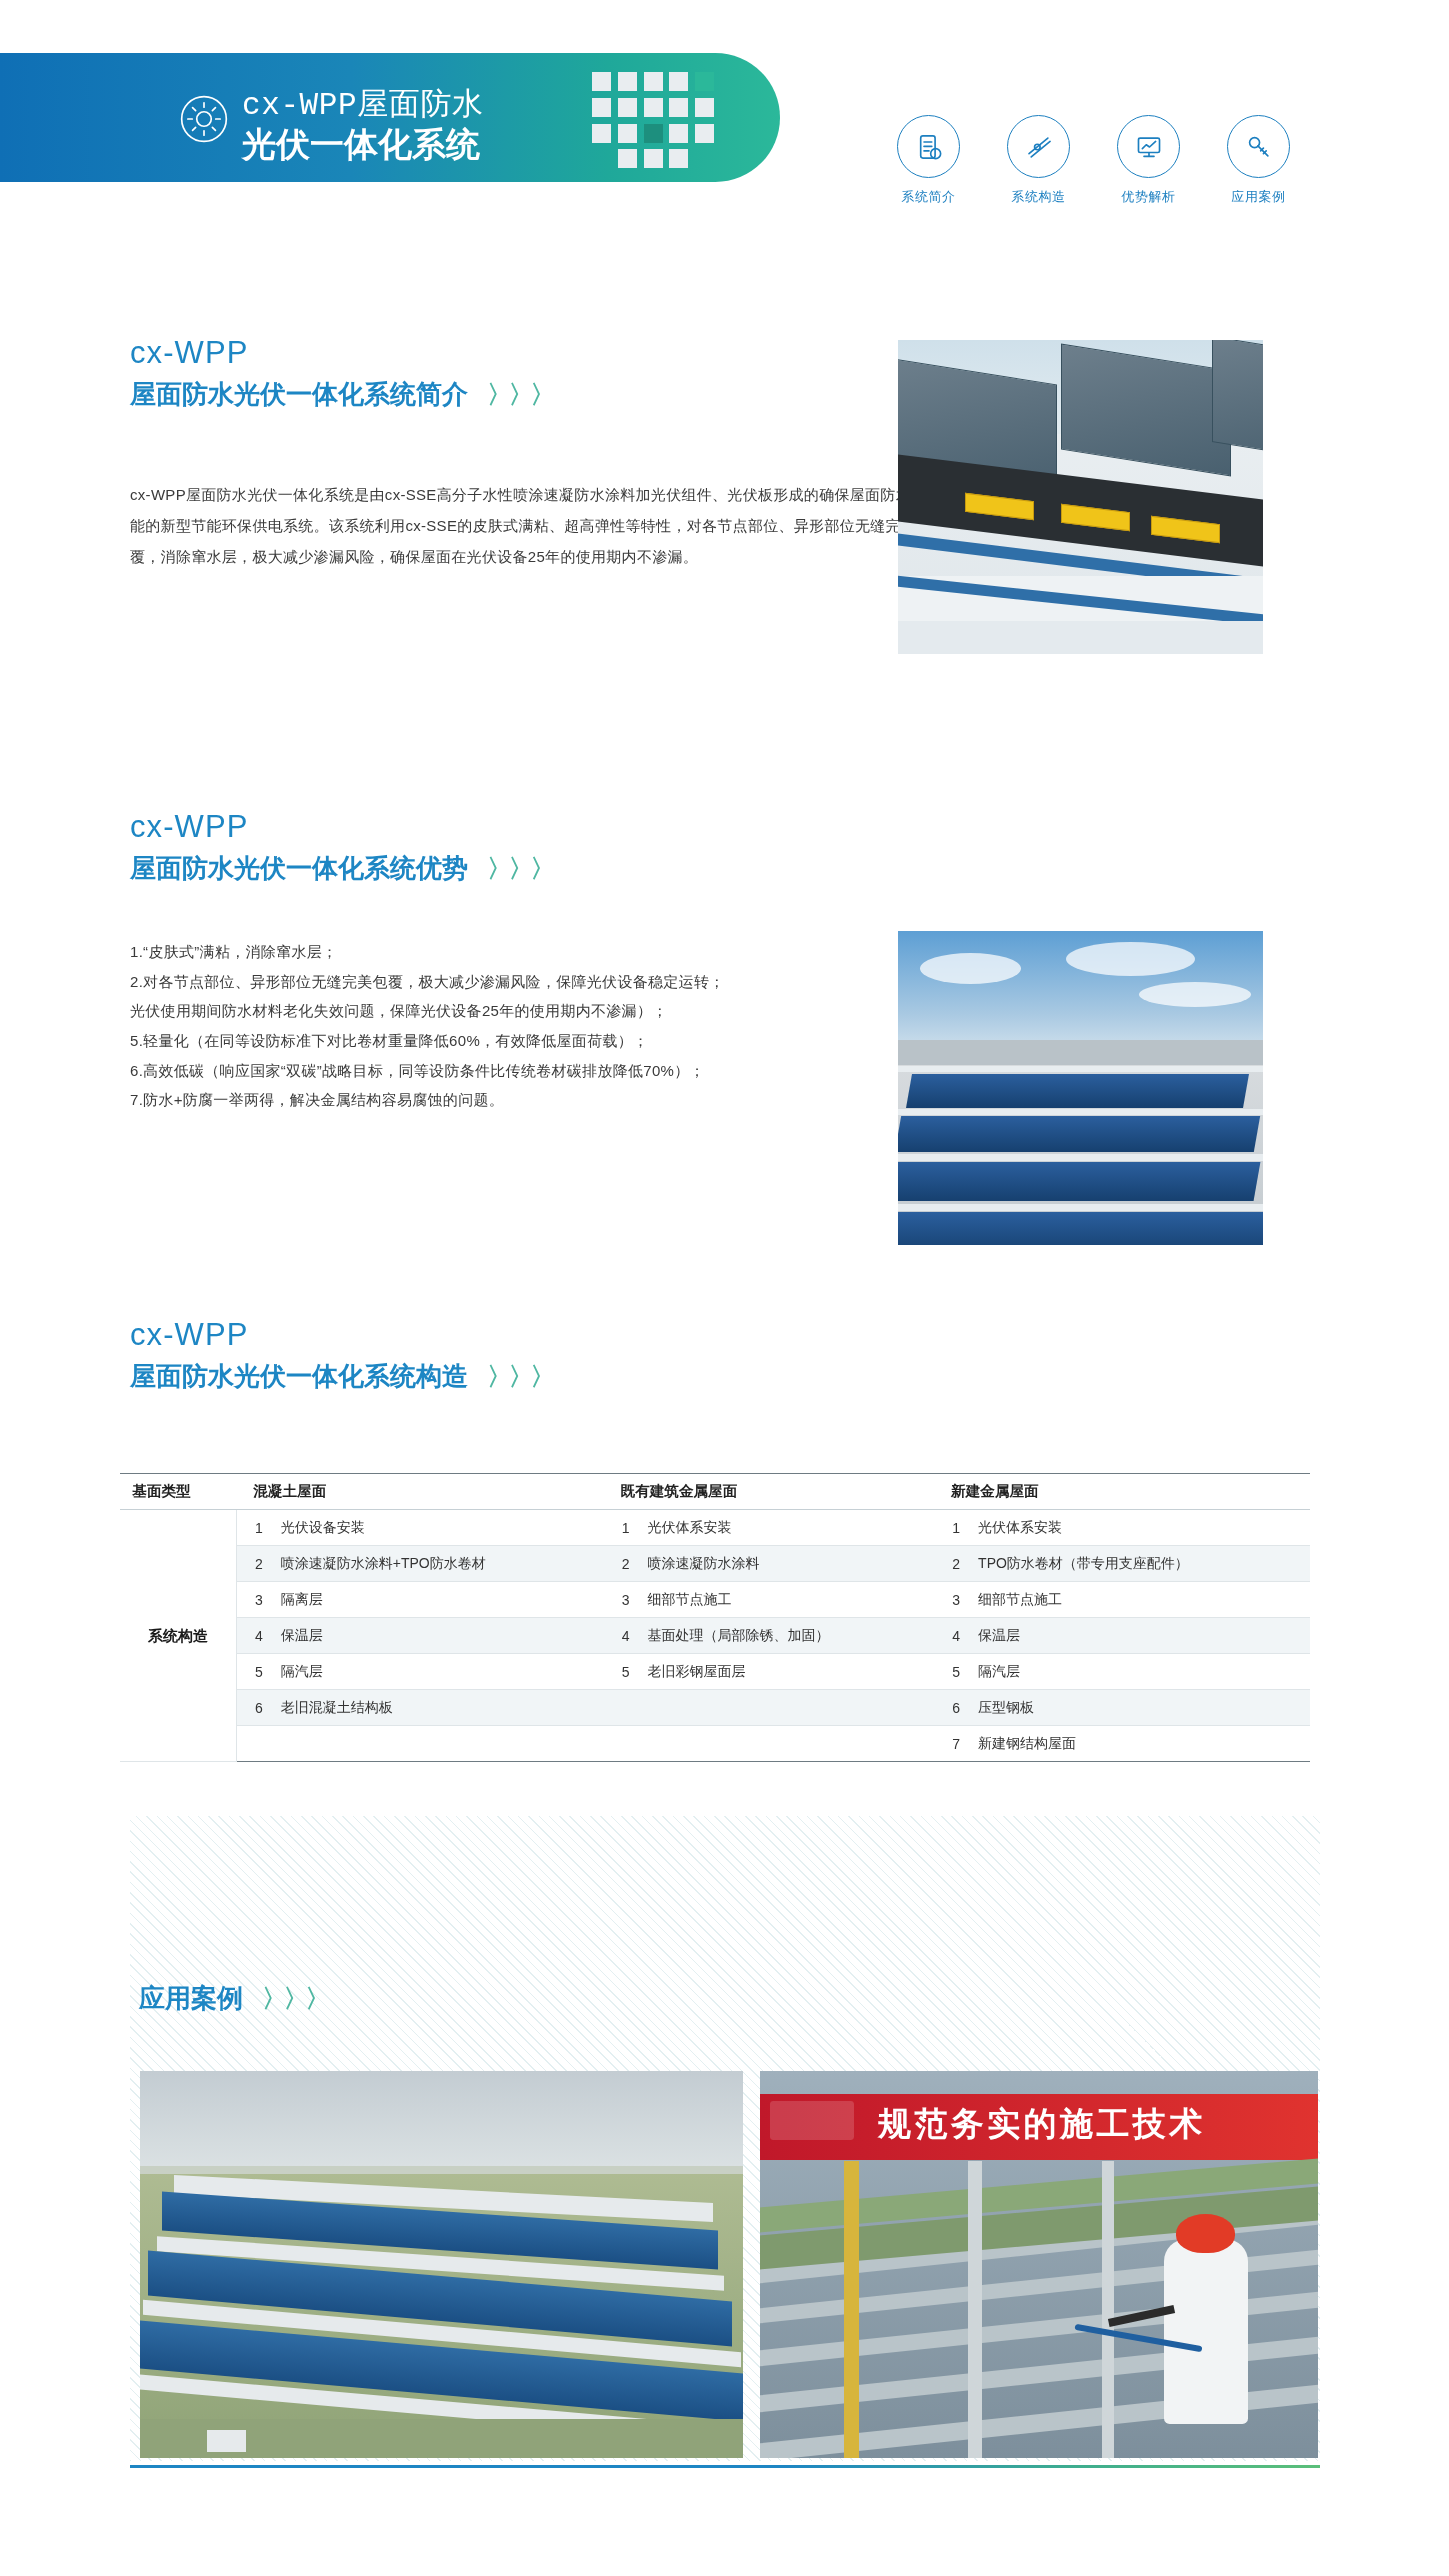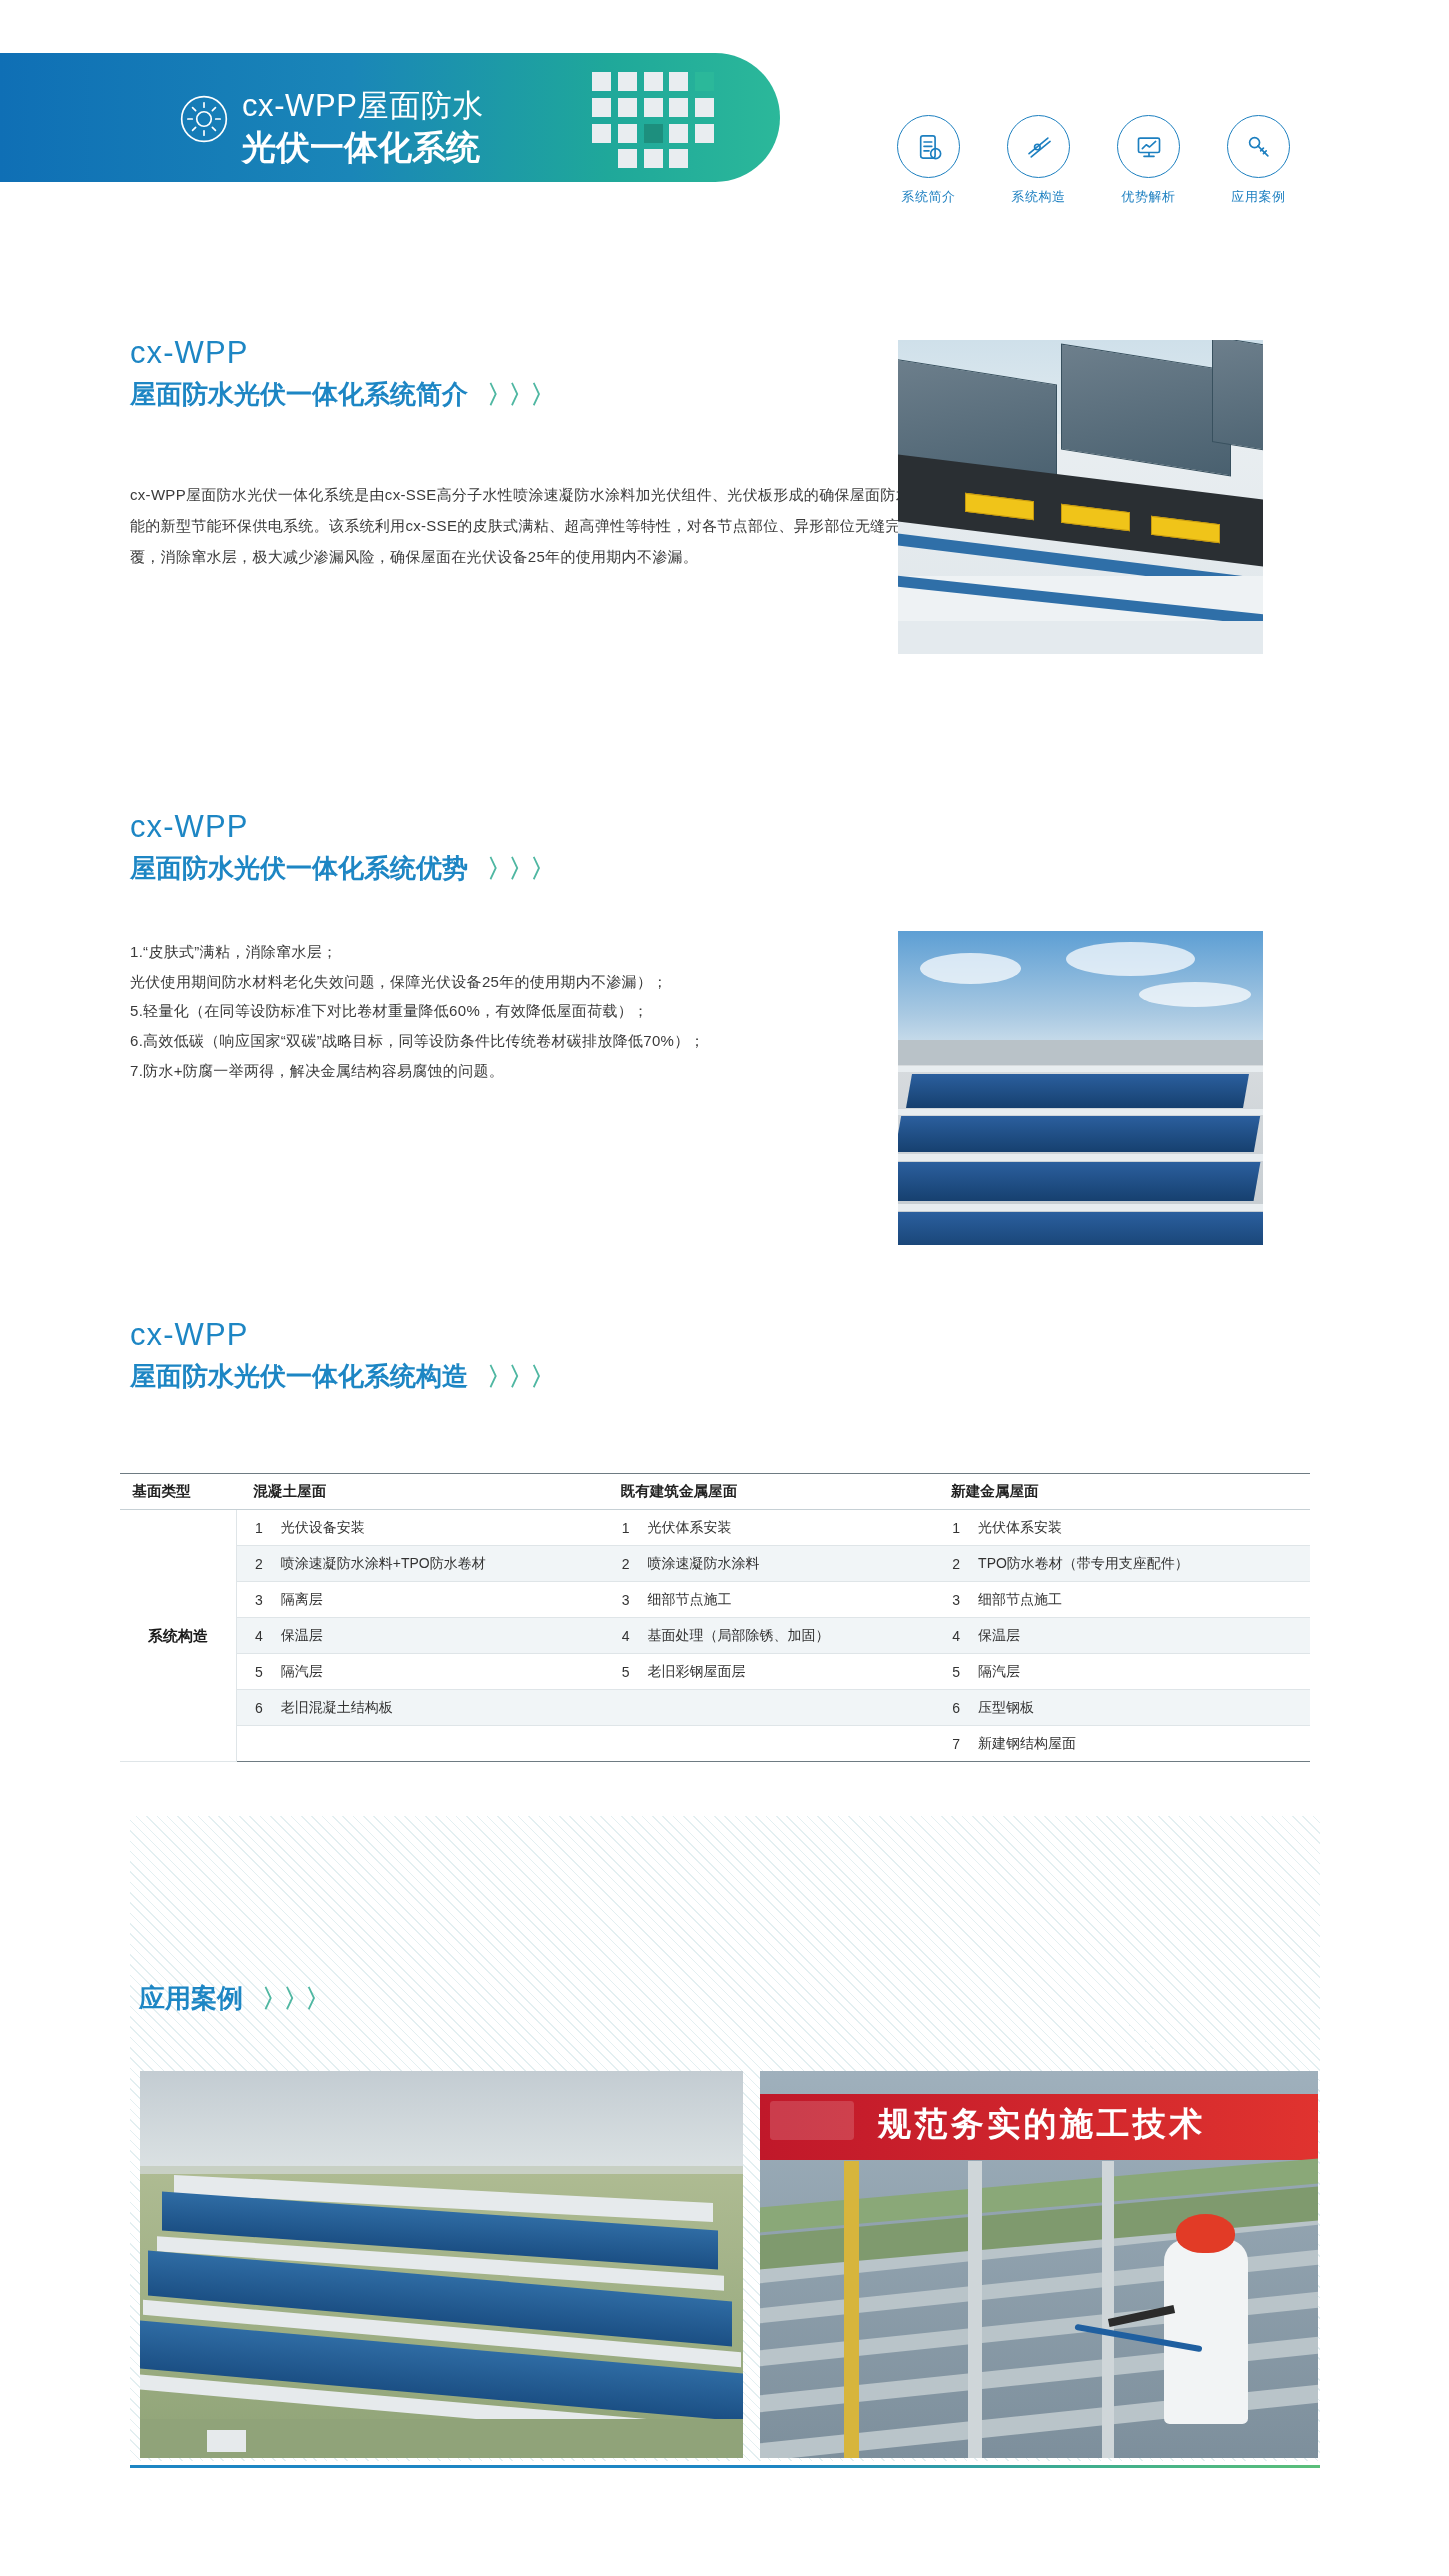--- a/index.html
+++ b/index.html
@@ -39,20 +39,21 @@
     top: 95px;
     width: 48px;
     height: 48px;
   }
   .header-sun svg { display: block; }
   .header-titles {
     position: absolute;
     left: 242px;
     top: 89px;
     color: #ffffff;
+    font-family: Liberation Mono, monospace;
   }
   .header-title-1 {
     font-size: 31px;
     letter-spacing: 0.6px;
     line-height: 1.1;
     font-weight: 400;
   }
   .header-title-2 {
     font-size: 34px;
     font-weight: bold;
@@ -392,20 +393,21 @@
 <div class="section-title" style="left:130px; top:808px;">
   <div class="st-main">cx-WPP</div>
   <div class="st-sub">
     <span>屋面防水光伏一体化系统优势</span>
     <span class="chev">〉〉〉</span>
   </div>
 </div>
 
 <div class="body-text" style="left:130px; top:937px; width:774px; line-height:1.98;">
   <p>1.“皮肤式”满粘，消除窜水层；</p>
+  <p>2.对各节点部位、异形部位无缝完美包覆，极大减少渗漏风险，保障光伏设备稳定运转；</p>
   <p>   光伏使用期间防水材料老化失效问题，保障光伏设备25年的使用期内不渗漏）；</p>
   <p>5.轻量化（在同等设防标准下对比卷材重量降低60%，有效降低屋面荷载）；</p>
   <p>6.高效低碳（响应国家“双碳”战略目标，同等设防条件比传统卷材碳排放降低70%）；</p>
   <p>7.防水+防腐一举两得，解决金属结构容易腐蚀的问题。</p>
 </div>
 
 <div class="photo" style="left:898px; top:931px; width:365px; height:314px;">
   <div class="p2-sky"></div>
   <div class="p2-cloud" style="left:22.4px;  top:22.4px;  width:101px; height:31px;"></div>
   <div class="p2-cloud" style="left:168px; top:11.2px;  width:129px; height:34px;"></div>

